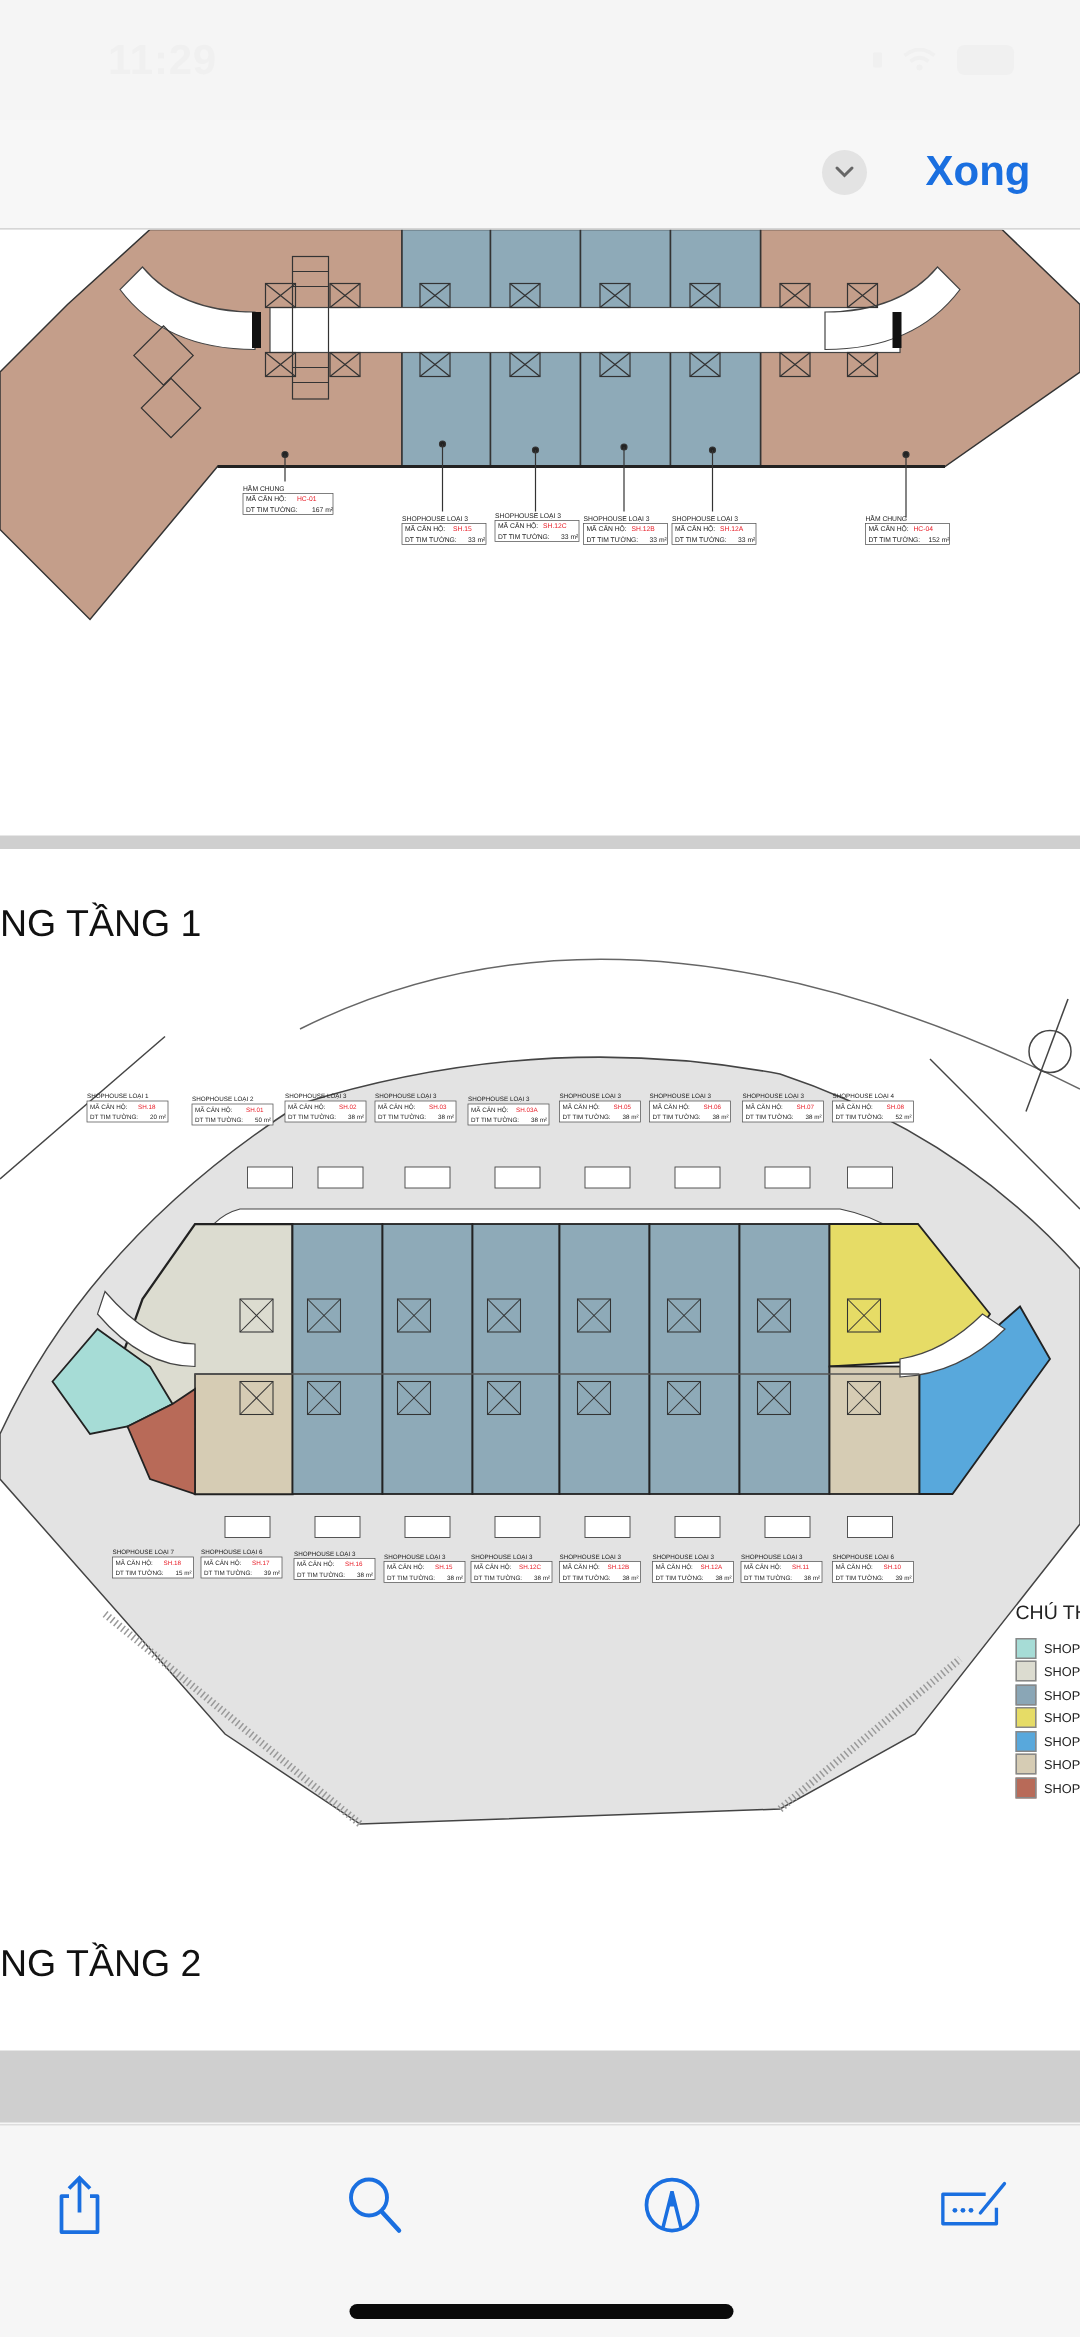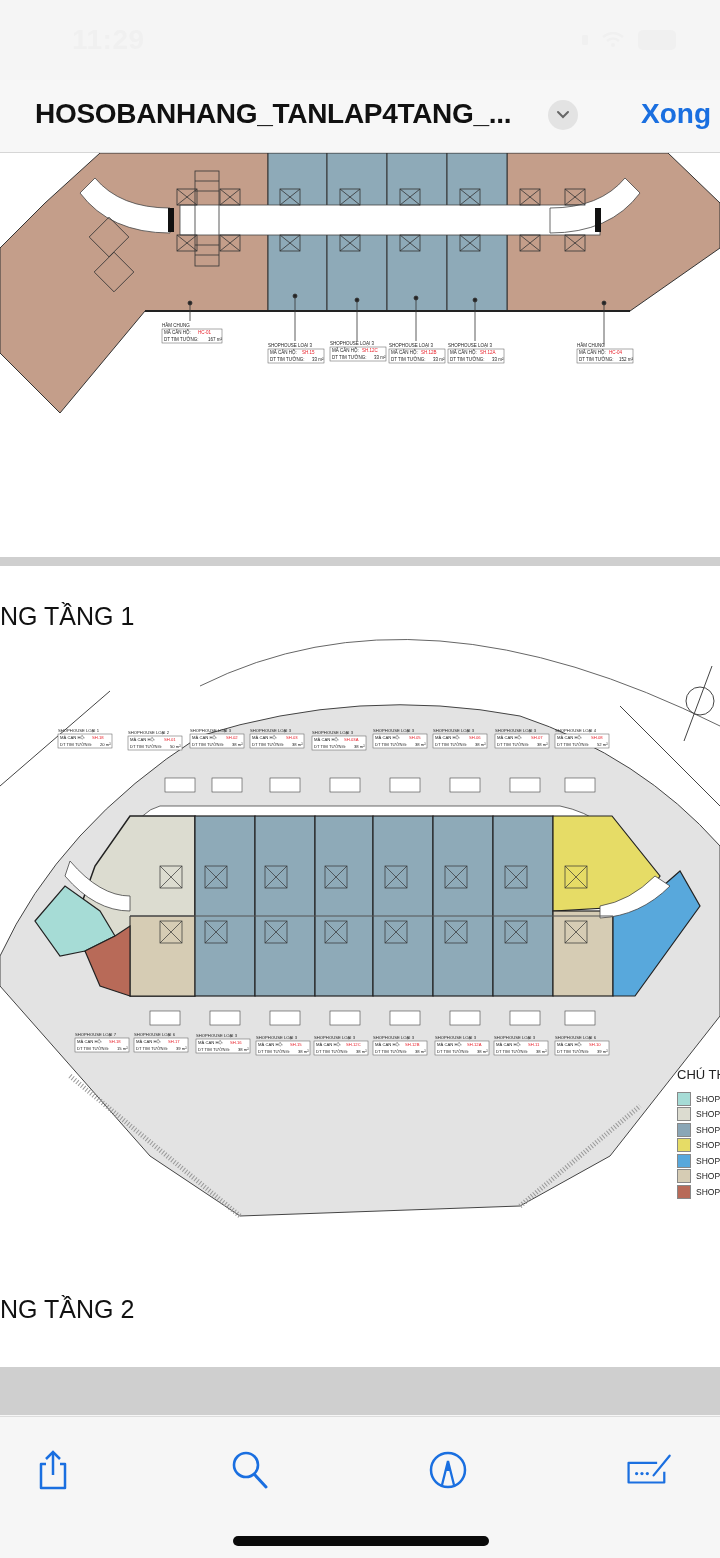--- a/index.html
+++ b/index.html
@@ -4,21 +4,21 @@
 <style>
   html,body{margin:0;padding:0;}
   body{width:720px;height:1558px;position:relative;overflow:hidden;background:#f6f6f6;font-family:"Liberation Sans",sans-serif;}
   .statusbar{position:absolute;left:0;top:0;width:720px;height:80px;background:#f5f5f5;}
   .status-time{position:absolute;left:72px;top:24px;font-size:28px;font-weight:bold;color:#f0f0f0;letter-spacing:0.5px;}
   .status-icons{position:absolute;right:44px;top:30px;display:flex;gap:14px;align-items:center;}
   .status-icons span{display:block;background:#f0f0f0;}
   .navbar{position:absolute;left:0;top:80px;width:720px;height:72px;background:#f7f7f7;border-bottom:1px solid #d6d6d6;}
   .doc-title{position:absolute;left:35px;top:18px;font-size:28px;font-weight:bold;color:#111;letter-spacing:-0.3px;white-space:nowrap;}
   .title-chevron{position:absolute;left:548px;top:20px;width:30px;height:30px;border-radius:50%;background:#e3e3e3;display:flex;align-items:center;justify-content:center;cursor:pointer;}
-  .done-btn{position:absolute;left:617px;top:18px;font-size:28px;color:#1a6fe0;font-weight:bold;cursor:pointer;margin-left:24px;}
+  .done-btn{position:absolute;left:617px;top:18px;font-size:28px;color:#1a6fe0;font-weight:bold;cursor:pointer;}
   .viewer{position:absolute;left:0;top:153px;width:720px;height:1262px;background:#cfcfcf;overflow:hidden;}
   .page{position:absolute;left:0;width:720px;background:#fff;overflow:hidden;}
   .page1{top:0;height:404px;}
   .page2{top:413px;height:736px;padding-left:24px;}
   .page3{top:1104px;height:110px;}
   .page-heading{position:absolute;left:0;font-size:25px;color:#111;white-space:nowrap;}
   .legend{position:absolute;left:677px;top:1067px;width:60px;}
   .legend-title{font-size:13px;color:#222;margin-bottom:9px;white-space:nowrap;}
   .legend-row{display:flex;align-items:center;height:15.5px;}
   .legend-swatch{width:12px;height:12px;border:1px solid #888;margin-right:5px;flex:none;}
@@ -40,21 +40,20 @@
           <path d="M1 5 Q11 -3 21 5" stroke="#f0f0f0" stroke-width="2.5" fill="none"></path>
           <path d="M5 9 Q11 4 17 9" stroke="#f0f0f0" stroke-width="2.5" fill="none"></path>
           <circle cx="11" cy="13" r="2" fill="#f0f0f0"></circle>
         </svg>
     </span>
     <span style="width:38px;height:20px;border-radius:5px;"></span>
   </div>
 </div>
 
 <div class="navbar">
-  <div class="doc-title">HOSOBANHANG_TANLAP4TANG_...</div>
   <div class="title-chevron">
     <svg width="14" height="10" viewBox="0 0 14 10">
         <path d="M2 2 L7 7 L12 2" stroke="#666" stroke-width="2" fill="none" stroke-linecap="round"></path>
       </svg>
   </div>
   <div class="done-btn">Xong</div>
 </div>
 
 <div class="viewer">
 

